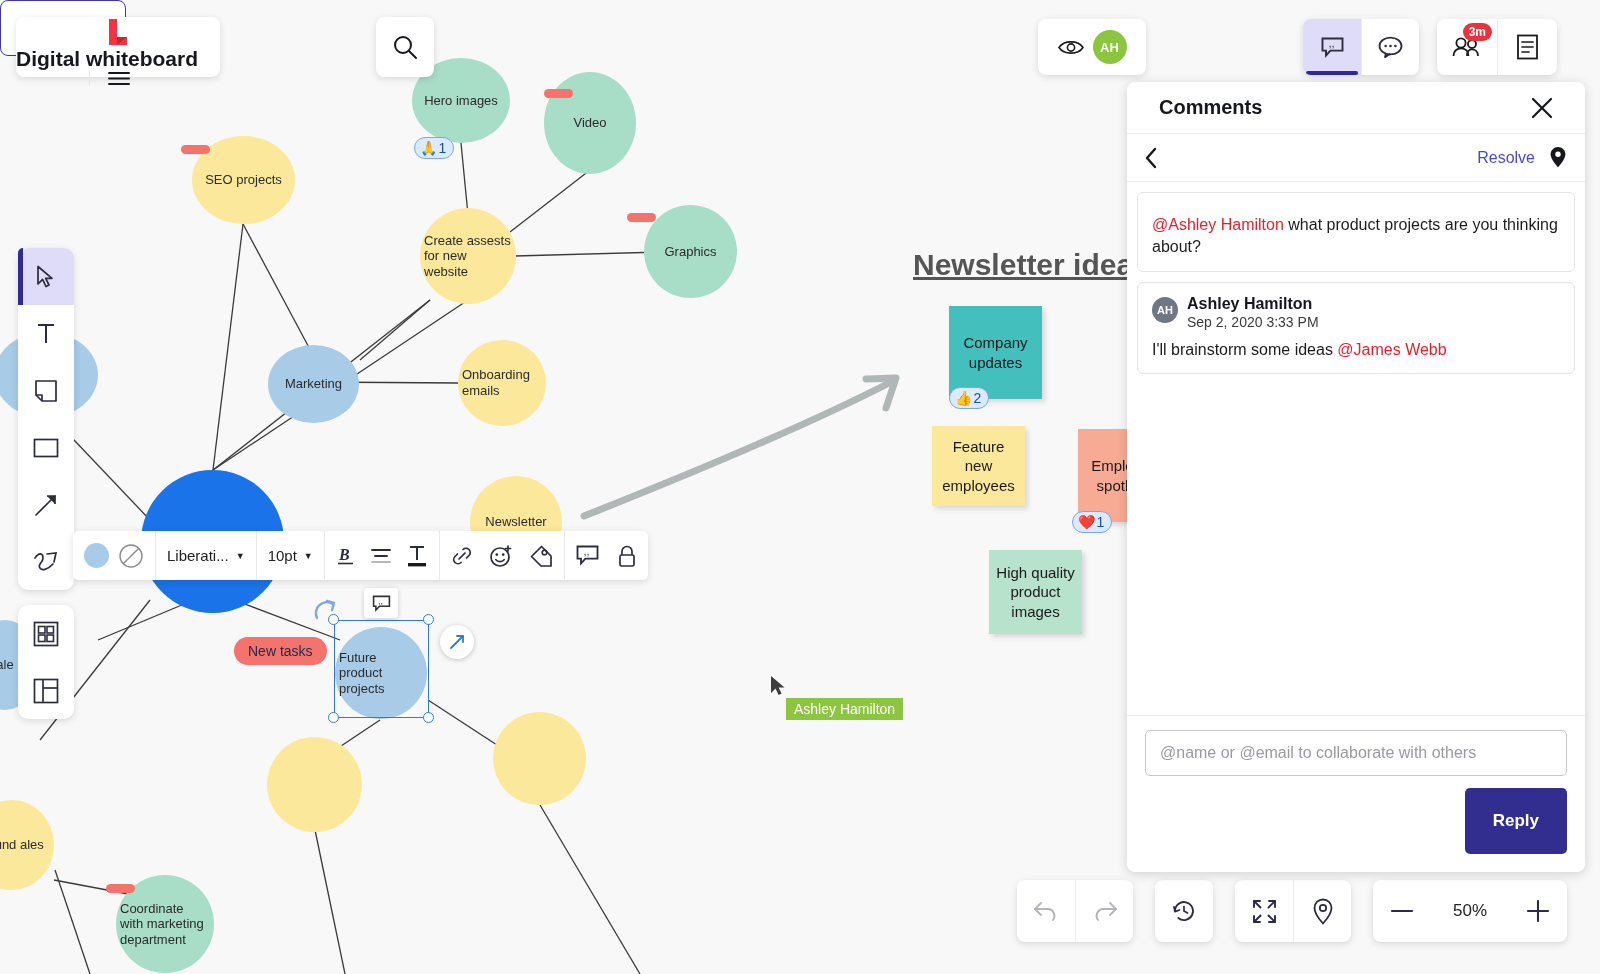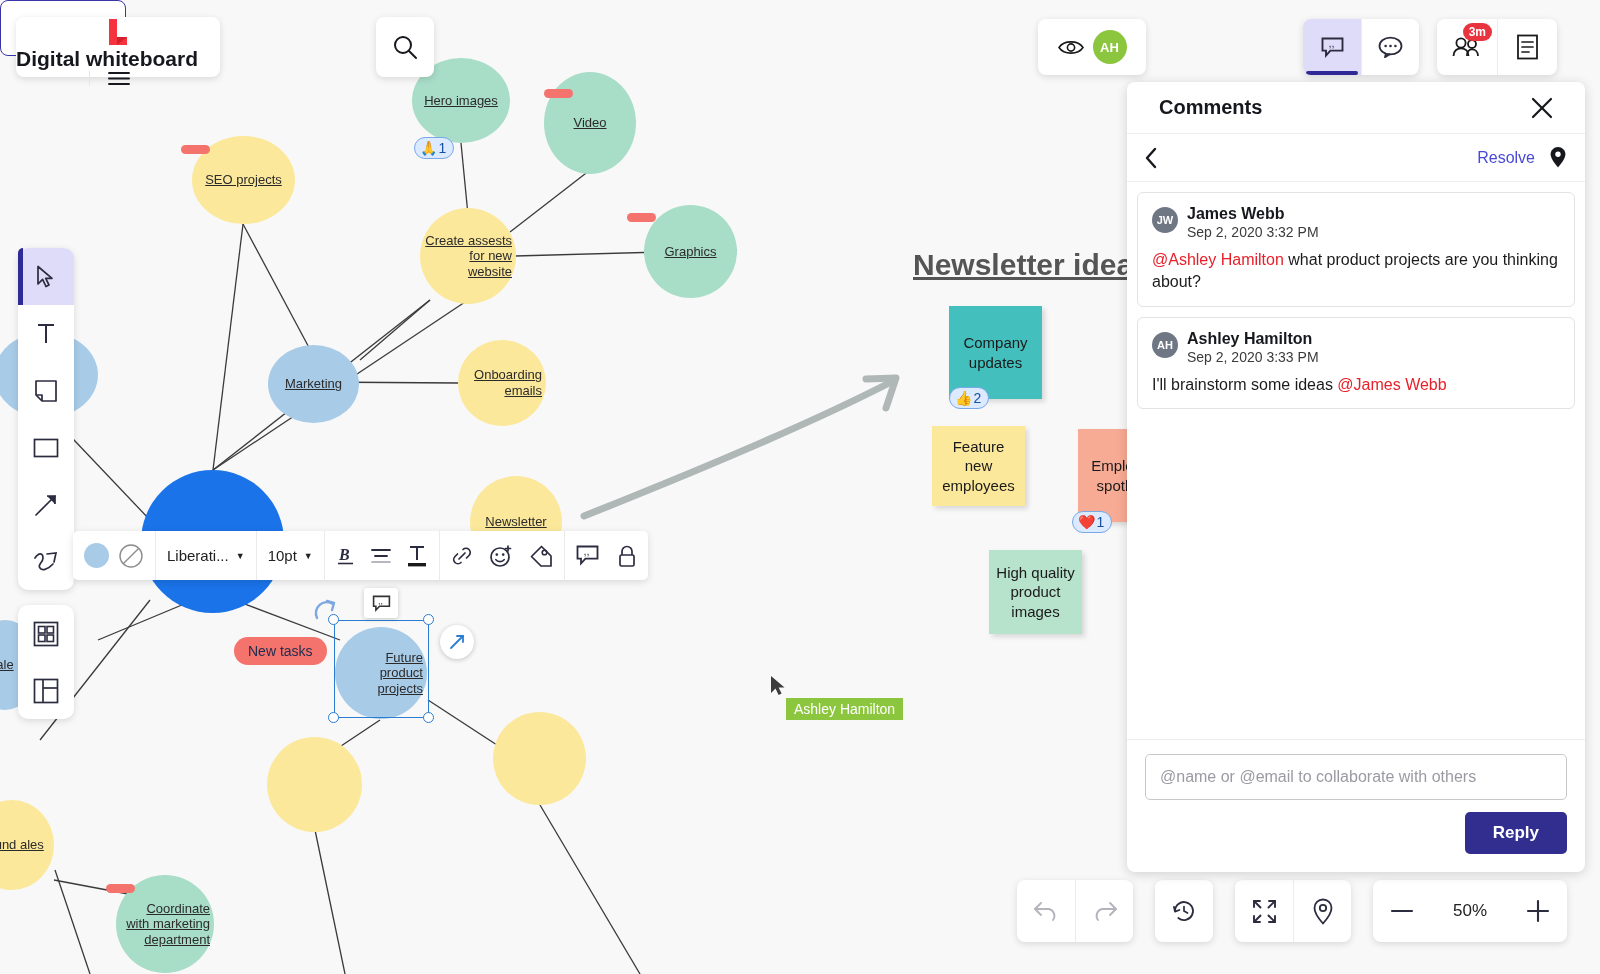--- a/index.html
+++ b/index.html
@@ -11,25 +11,24 @@
   }
   #app { position: relative; width: 1600px; height: 974px; background: #f8f8f8; }
 
   
   #canvas { position: absolute; inset: 0; overflow: hidden; }
   svg.links { position: absolute; inset: 0; width: 1600px; height: 974px; }
 
   .node {
     position: absolute;
     display: flex; align-items: center; justify-content: center;
-    text-align: right;
+    text-align: left;
     border-radius: 50%;
     font-size: 13px; color: #2b2b2b; line-height: 1.2;
     padding: 4px;
-    text-decoration: underline;
   }
   .node.big { font-size: 19px; font-weight: bold; color: #fff; }
 
   .tagpill {
     position: absolute;
     background: #f4736c; border-radius: 6px;
   }
   .labelpill {
     position: absolute;
     background: #f4736c; color: #1d2b4e;
@@ -197,21 +196,21 @@
   .mention { color: #e8202a; }
   .cfoot { margin-top: auto; padding: 14px 18px 18px; border-top: 1px solid #ededed; }
   #replyinput {
     width: 100%; height: 46px; border: 1px solid #c7c7c7; border-radius: 5px;
     font-size: 16px; padding: 0 14px; color: #4d7c0f; font-family: "Liberation Sans", sans-serif;
   }
   #replyinput::placeholder { color: #9a9aa2; }
   #replybtn {
     float: right; margin-top: 12px; background: #312e8f; color: #fff;
     border: none; border-radius: 5px; font-size: 17px; font-weight: bold;
-    padding: 11px 28px; font-family: "Liberation Sans", sans-serif;
+    padding: 23px 28px; font-family: "Liberation Sans", sans-serif;
   }
 </style>
 </head>
 <body>
 
 <div id="app">
 
   <div id="canvas">
     <svg class="links">
       <g id="edge-group" stroke="#3a3a3a" stroke-width="1.3" fill="none">
@@ -648,27 +647,20 @@
         <path d="M10,2 L2,11 L10,20" fill="none" stroke="#16181d" stroke-width="2.4" stroke-linecap="round" stroke-linejoin="round"></path>
       </svg>
       <span class="resolve">Resolve</span>
       <svg width="18" height="23" viewBox="0 0 18 23">
         <path d="M9,1 C13,1 16.4,4.3 16.4,8.3 C16.4,13.4 9,21.5 9,21.5 C9,21.5 1.6,13.4 1.6,8.3 C1.6,4.3 5,1 9,1 Z" fill="#16181d"></path>
         <circle cx="9" cy="8.2" r="2.7" fill="#fff"></circle>
       </svg>
     </div>
     <div class="cthread" id="thread-list">
         <div class="cbubble">
-          <div class="crow">
-            <div class="cav">JW</div>
-            <div>
-              <div class="cname">James Webb</div>
-              <div class="ctime">Sep 2, 2020 3:32 PM</div>
-            </div>
-          </div>
           <div class="cbody"><span class="mention">@Ashley Hamilton</span> what product projects are you thinking about?</div>
         </div>
         <div class="cbubble">
           <div class="crow">
             <div class="cav">AH</div>
             <div>
               <div class="cname">Ashley Hamilton</div>
               <div class="ctime">Sep 2, 2020 3:33 PM</div>
             </div>
           </div>

